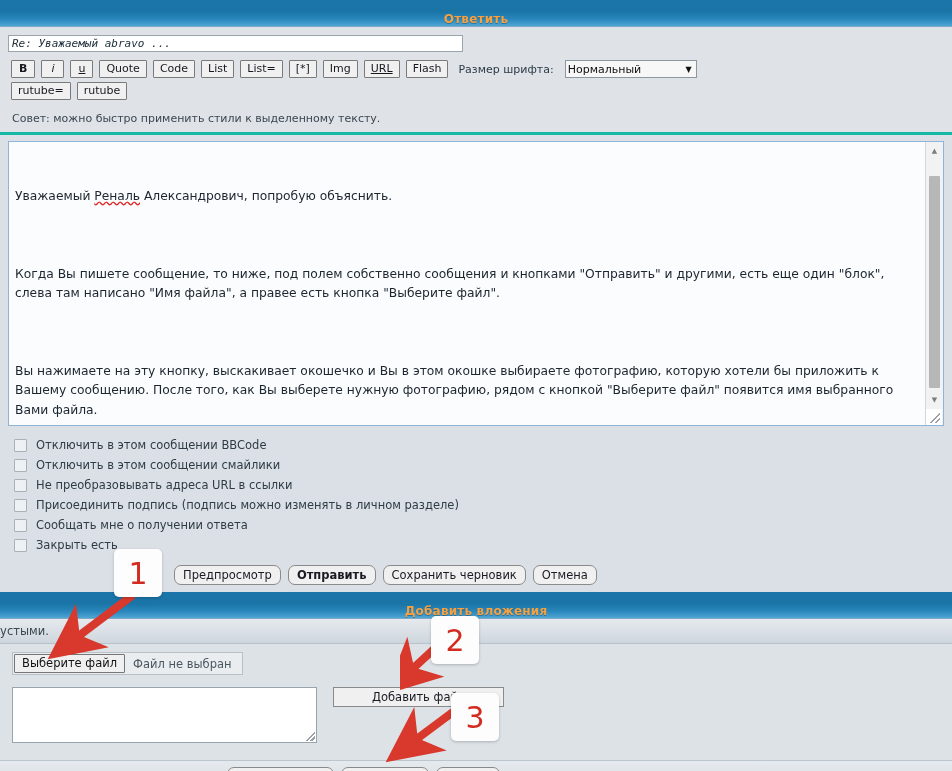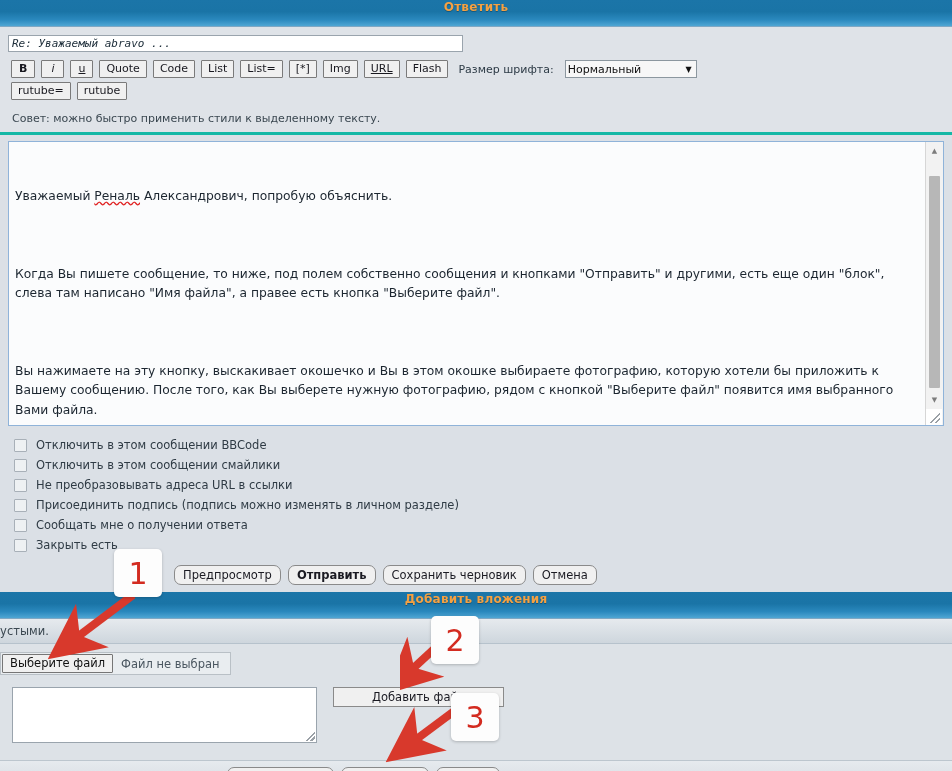--- a/index.html
+++ b/index.html
@@ -12,21 +12,21 @@
     width: 952px; height: 771px;
     overflow: hidden;
     background: #dbe0e6;
   }
 
   
   .titlebar {
     height: 26px;
     background: linear-gradient(to bottom, #1b75a8 0%, #1a74a6 45%, #2a88bd 75%, #4fa6d4 100%);
     border-bottom: 1px solid #7fa8c4;
-    display: flex; align-items: flex-start; justify-content: center;
+    display: flex; align-items: flex-end; justify-content: center;
   }
   .titlebar .title {
     color: #f5a142;
     font-size: 12px;
     font-weight: bold;
     letter-spacing: .2px;
     text-shadow: 0 1px 0 rgba(0,0,0,.25);
   }
 
   
@@ -187,21 +187,21 @@
 
   
   .attach-note {
     font-size: 11.5px; color: #3a4750;
     padding: 5px 0 5px 0;
     background: linear-gradient(to bottom,#e6eaee 0%, #ced6dd 100%);
     border-bottom: 1px solid #b6c2cc;
     margin-left: -18px; padding-left: 0;
   }
   .attach-body { background: #dde2e7; padding: 6px 0 0 0;}
-  .file-row { padding: 2px 0 4px 0; }
+  .file-row { padding: 2px 0 4px 12px; }
   .file-control {
     display: inline-flex; align-items: stretch;
     border: 1px solid #b9c0c6;
     background: #e9edf0;
     height: 21px;
   }
   .file-btn {
     background: #f0f0f0;
     border: 1px solid #767676;
     border-radius: 1px;

